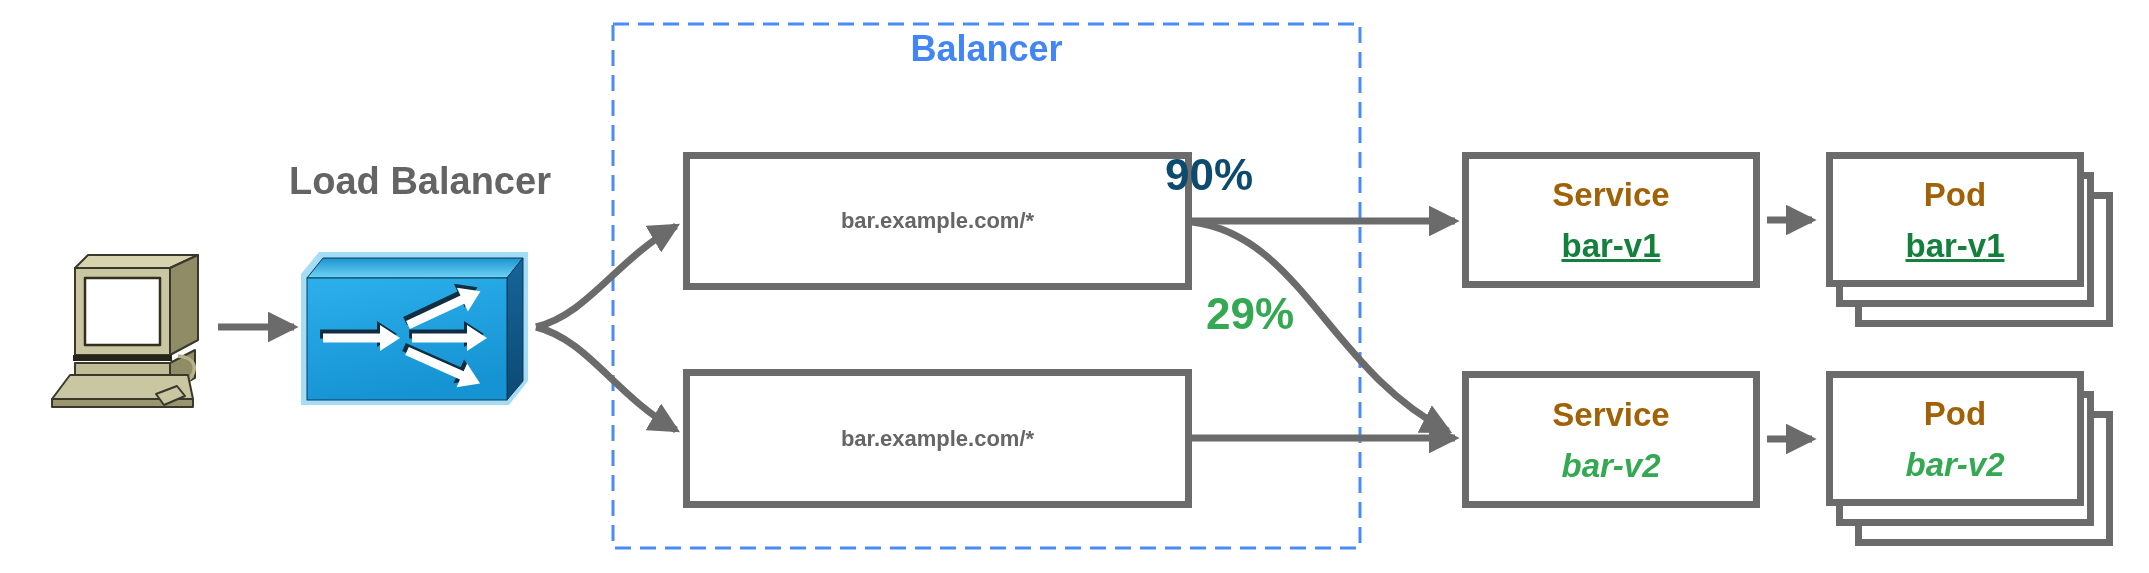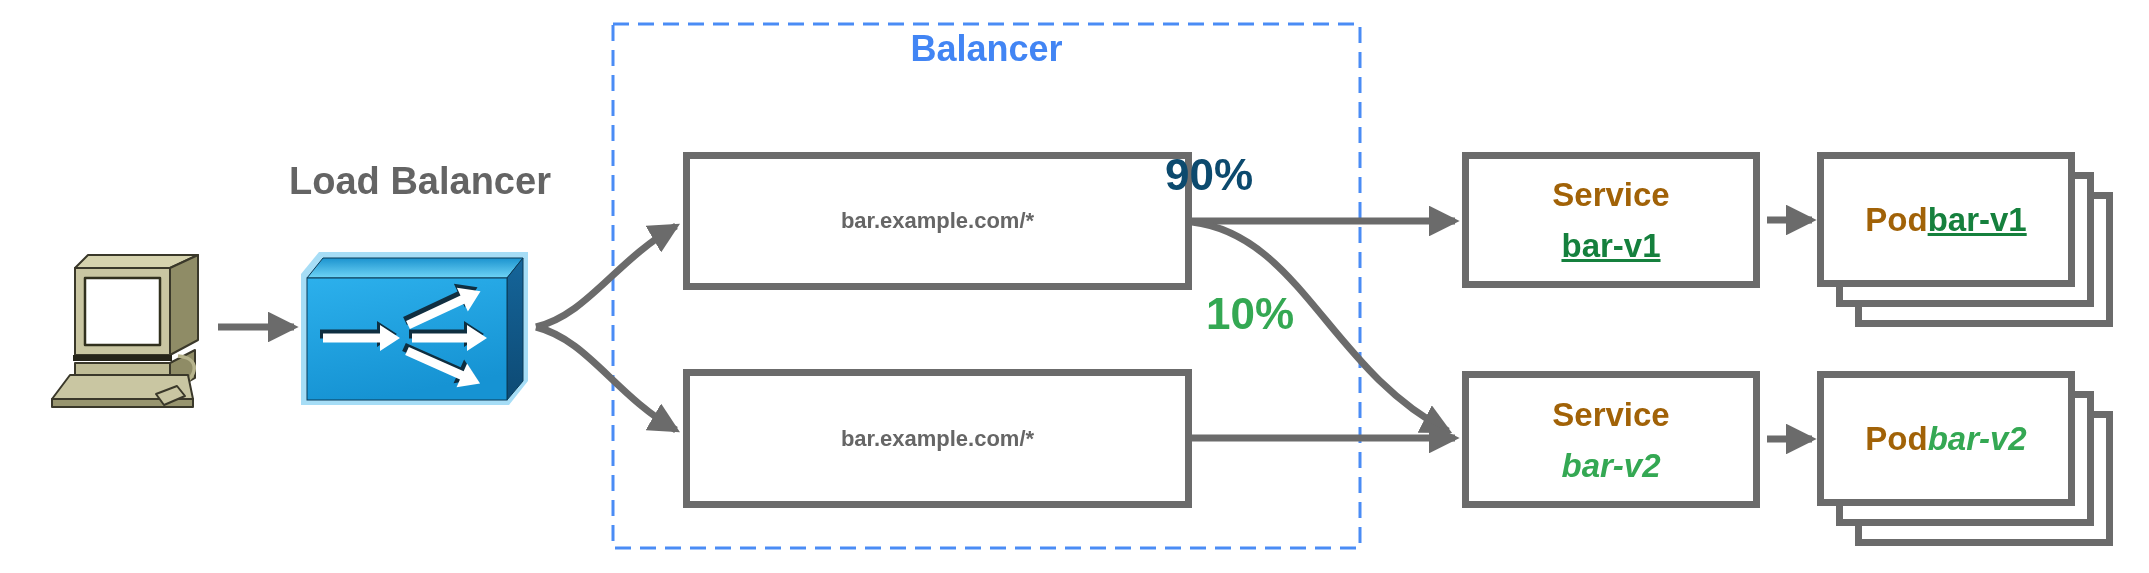--- a/index.html
+++ b/index.html
@@ -24,23 +24,23 @@
   .pod-stack { position:absolute; width:258px; height:135px; }
   .pod-stack-1 { left:1817px; top:152px; }
   .pod-stack-2 { left:1817px; top:371px; }
   .pod-layer {
     position:absolute; width:258px; height:135px; background:#ffffff;
     border:7px solid #6b6b6b; box-sizing:border-box;
   }
   .layer-3 { left:38px; top:40px; }
   .layer-2 { left:19px; top:20px; }
   .pod-front {
-    position:absolute; left:0; top:0; width:258px; height:135px;
+    position:absolute; left:9px; top:0; width:258px; height:135px;
     background:#ffffff; border:7px solid #6b6b6b; box-sizing:border-box;
-    display:flex; flex-direction:row; align-items:center; justify-content:center;
+    display:flex; flex-direction:column; align-items:center; justify-content:center;
     text-align:center; color:#666666; font-size:33px; line-height:51px;
   }
 
   .c-blue  { color:#15803d;text-decoration:underline; }
   .c-green { color:#34a853;font-style:italic; }
   .c-gray  { color:#a16207; }
 
   .hr-title {
     position:absolute; left:612px; top:26px; width:749px; text-align:center;
     color:#4285f4; font-size:36px; line-height:46px;
@@ -147,21 +147,21 @@
   </div>
 
   <div class="box route-box-1">
     <div>bar.example.com/*</div>
   </div>
   <div class="box route-box-2">
     <div>bar.example.com/*</div>
   </div>
 
   <div class="pct pct-90">90%</div>
-  <div class="pct pct-10">10%</div>
+  <div class="pct pct-10">29%</div>
 
   <div class="box service-box-1">
     <div class="c-gray">Service</div>
     <div class="c-blue">bar-v1</div>
   </div>
   <div class="box service-box-2">
     <div class="c-gray">Service</div>
     <div class="c-green">bar-v2</div>
   </div>
 

